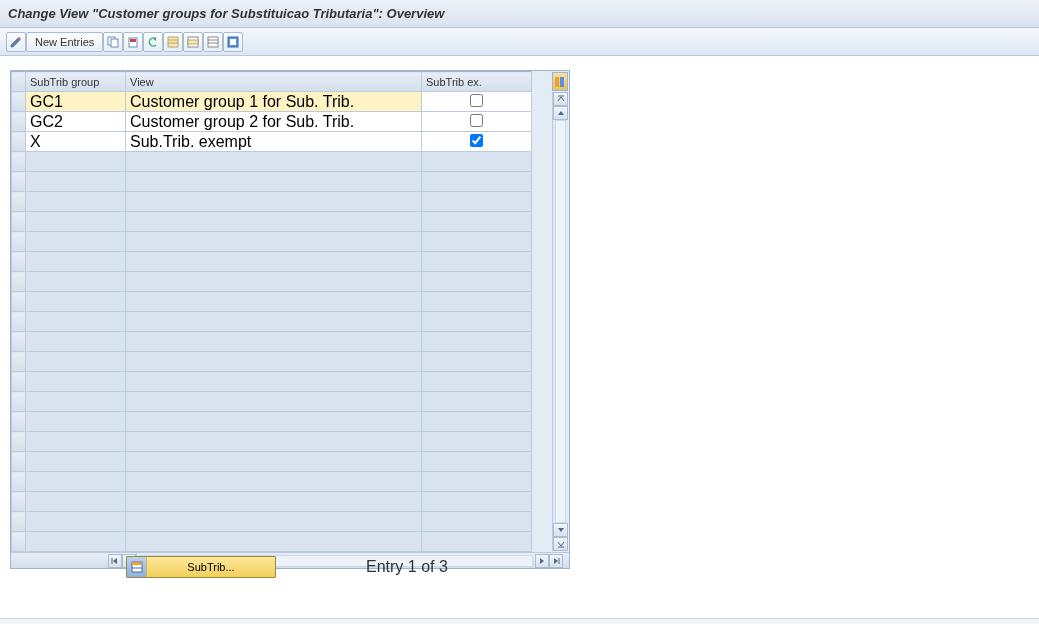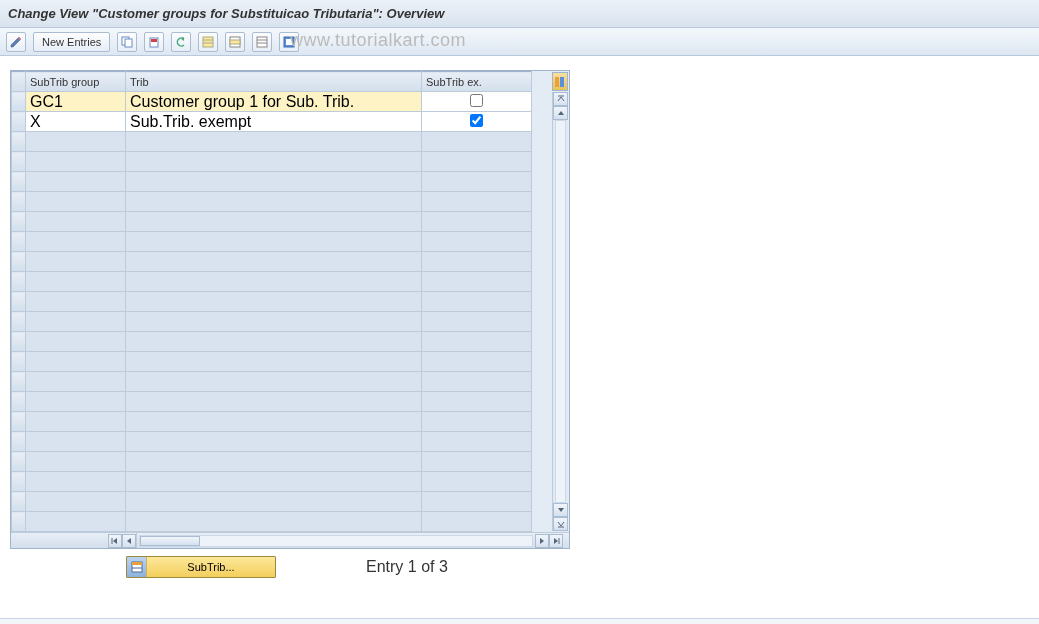--- a/index.html
+++ b/index.html
@@ -3,21 +3,21 @@
   <meta charset="utf-8">
   <style>
     * { box-sizing: border-box; margin: 0; padding: 0; }
     body { font-family: Arial, Helvetica, sans-serif; font-size: 11px; background: #fff; width: 1039px; height: 624px; overflow: hidden; position: relative; }
 
     
     .title-bar { height: 28px; background: linear-gradient(#ecf1f7,#d9e3ef); border-bottom: 1px solid #b8c9de; display: flex; align-items: center; padding: 0 8px; }
     .title-text { font-style: italic; font-weight: bold; font-size: 13px; color: #333; }
 
     
-    .toolbar { height: 28px; background: linear-gradient(#f4f8fc,#dde7f2); border-bottom: 1px solid #b8c9de; display: flex; align-items: center; padding: 0 6px; gap: 7px; position: relative; }
+    .toolbar { height: 28px; background: linear-gradient(#f4f8fc,#dde7f2); border-bottom: 1px solid #b8c9de; display: flex; align-items: center; padding: 0 6px; gap: 0; position: relative; }
     .tb-btn { height: 20px; min-width: 18px; border: 1px solid #a9bcd2; border-radius: 2px; background: linear-gradient(#fdfdfd,#e7eef7); display: inline-flex; align-items: center; justify-content: center; cursor: pointer; padding: 0 3px; }
     .tb-btn.text { padding: 0 8px; font-size: 11px; color: #333; }
     .watermark { position: absolute; left: 290px; top: 2px; font-size: 18px; color: #bbb; font-family: Arial; letter-spacing: 0.5px; pointer-events: none; }
 
     
     .work-area { position: relative; padding: 14px 0 0 10px; }
 
     
     .grid-wrap { width: 560px; border: 1px solid #9fb4cc; background: #e3ebf4; position: relative; }
     .corner-btn { position: absolute; top: 1px; right: 1px; width: 16px; height: 19px; border: 1px solid #9fb4cc; background: linear-gradient(#f7e0a0,#e9c35b); cursor: pointer; display:flex; align-items:center; justify-content:center; }
@@ -115,21 +115,20 @@
         <line x1="1" y1="4" x2="11" y2="4" stroke="#888"></line>
         <line x1="1" y1="7" x2="11" y2="7" stroke="#888"></line>
       </svg>
   </span>
   <span class="tb-btn">
     <svg width="12" height="12" viewBox="0 0 12 12">
         <rect x="1" y="1" width="10" height="10" fill="#5b8edb" stroke="#3a6cb0"></rect>
         <rect x="3" y="3" width="6" height="6" fill="#fff"></rect>
       </svg>
   </span>
-  <span class="watermark">www.tutorialkart.com</span>
 </div>
 
 <div class="work-area">
   <div class="grid-wrap">
     <span class="corner-btn">
       <svg viewBox="0 0 10 10">
           <rect x="0" y="0" width="4" height="10" fill="#e9a23b"></rect>
           <rect x="5" y="0" width="4" height="10" fill="#5b8edb"></rect>
         </svg>
     </span>
@@ -137,29 +136,35 @@
       <colgroup>
         <col style="width:14px">
         <col class="col-group">
         <col class="col-name">
         <col class="col-ex">
       </colgroup>
       <thead>
         <tr>
           <th class="sel"></th>
           <th>SubTrib group</th>
-          <th>Trib</th>
+          <th>View</th>
           <th class="col-ex">SubTrib ex.</th>
         </tr>
       </thead>
       <tbody id="grid-body">
       <tr>
             <td class="sel"></td>
             <td class="cell-input active"><input type="text" value="GC1" style=""></td>
             <td class="cell-input active"><input type="text" value="Customer group 1 for Sub. Trib." style=""></td>
+            <td class="cell-chk"><input type="checkbox" style=""></td>
+          </tr>
+          <tr>
+            <td class="sel"></td>
+            <td class="cell-input"><input type="text" value="GC2" style=""></td>
+            <td class="cell-input"><input type="text" value="Customer group 2 for Sub. Trib." style=""></td>
             <td class="cell-chk"><input type="checkbox" style=""></td>
           </tr>
           <tr>
             <td class="sel"></td>
             <td class="cell-input"><input type="text" value="X" style=""></td>
             <td class="cell-input"><input type="text" value="Sub.Trib. exempt" style=""></td>
             <td class="cell-chk"><input type="checkbox" checked="" style=""></td>
           </tr>
           <tr>
             <td class="sel"></td>

